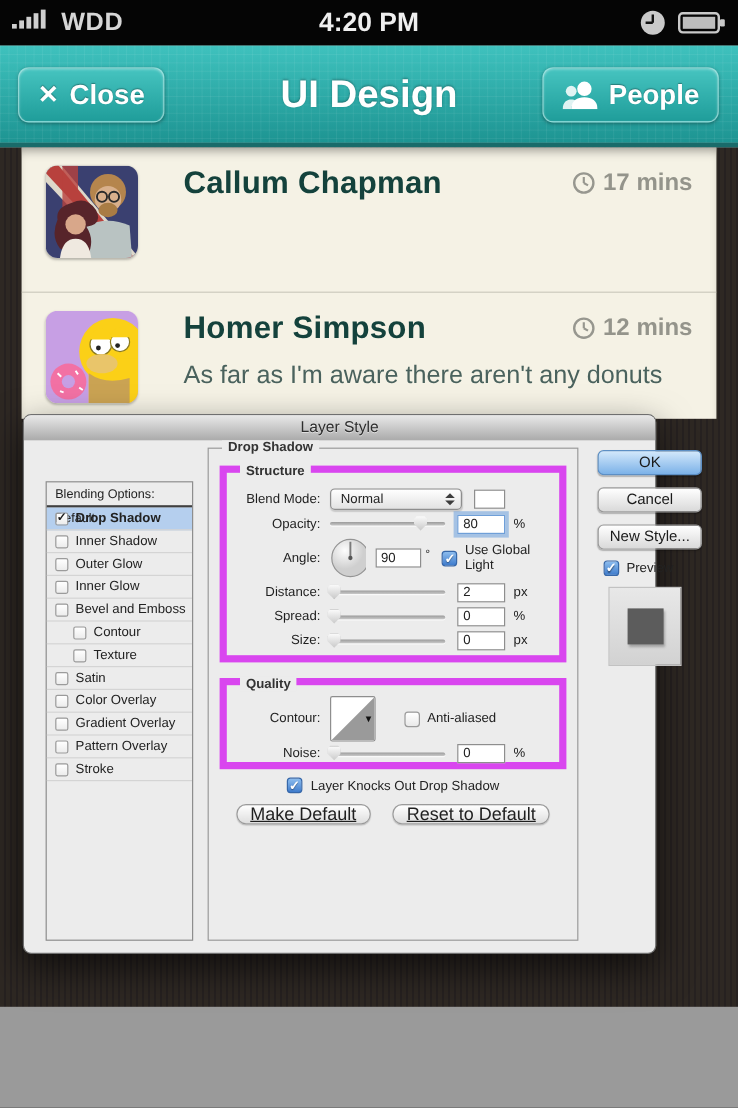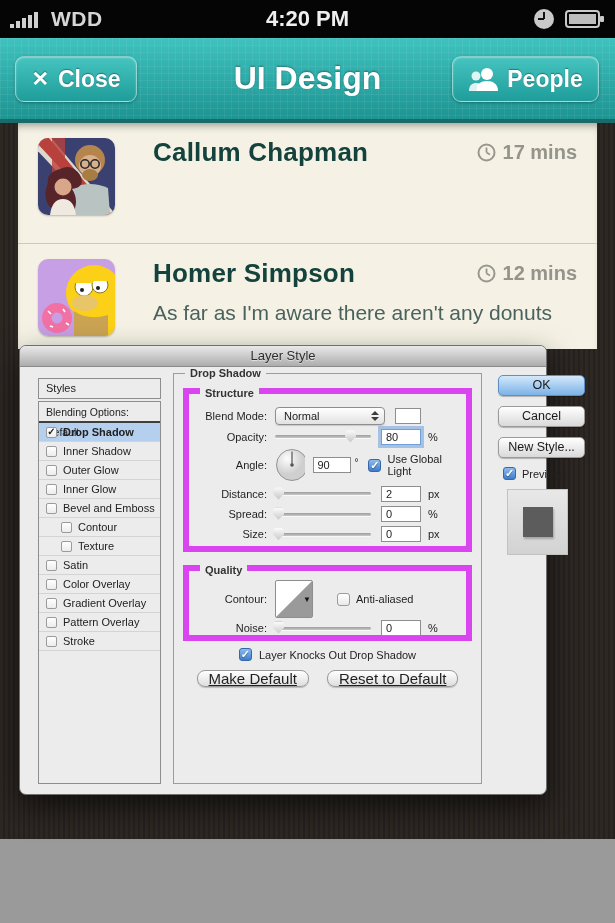--- a/index.html
+++ b/index.html
@@ -3,21 +3,21 @@
 <meta charset="utf-8">
 <style>
   * { margin:0; padding:0; box-sizing:border-box; }
   html,body { background:#666; }
   body { font-family:"Liberation Sans", sans-serif; }
   .screen { position:relative; width:615px; height:923px; background:#9a9a9a; overflow:hidden; margin:0 auto; }
 
   
   .status-bar { position:absolute; top:0; left:0; width:615px; height:38px; background:#050505;
     display:flex; align-items:center; padding:0 10px; }
-  .sb-left { display:flex; align-items:center; gap:7px; }
+  .sb-left { display:flex; align-items:flex-start; gap:7px; }
   .carrier { color:#d6d6d6; font-size:21px; font-weight:bold; letter-spacing:.5px; }
   .sb-time { position:absolute; left:0; right:0; text-align:center; color:#efefef; font-size:22px; font-weight:bold; }
   .sb-right { margin-left:auto; display:flex; align-items:center; gap:10px; z-index:2; }
 
   
   .navbar { position:absolute; top:38px; left:0; width:615px; height:85px;
     background:
       linear-gradient(rgba(255,255,255,.06) 1px, transparent 1px) 0 0/7px 7px,
       linear-gradient(90deg, rgba(255,255,255,.06) 1px, transparent 1px) 0 0/7px 7px,
       linear-gradient(#3fc2be,#1d9492);
@@ -246,21 +246,20 @@
       </div>
 
     </div>
   </div>
 
   <div class="dialog">
     <div class="titlebar">
       <span>Layer Style</span>
     </div>
 
-    <div class="styles-header">Styles</div>
     <div class="styles-list">
       <div class="blending-row">Blending Options: Default</div>
       <div class="style-row sel">
         <span class="mini-cb">✓</span>
         <span>Drop Shadow</span>
       </div>
       <div class="style-row">
         <span class="mini-cb"></span>
         <span>Inner Shadow</span>
       </div>

